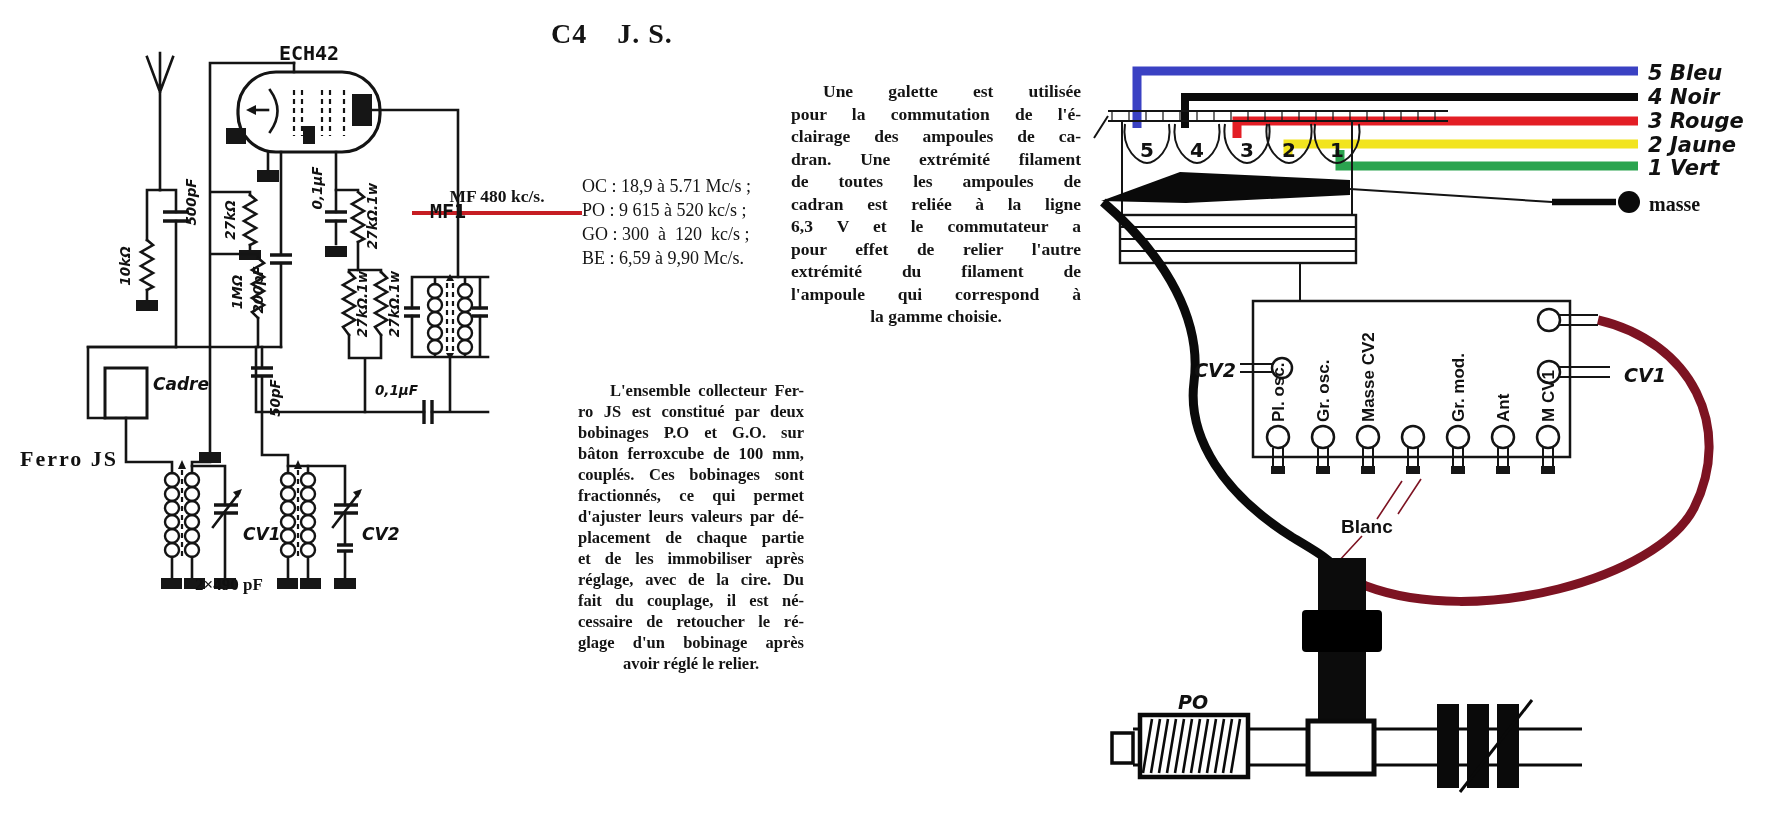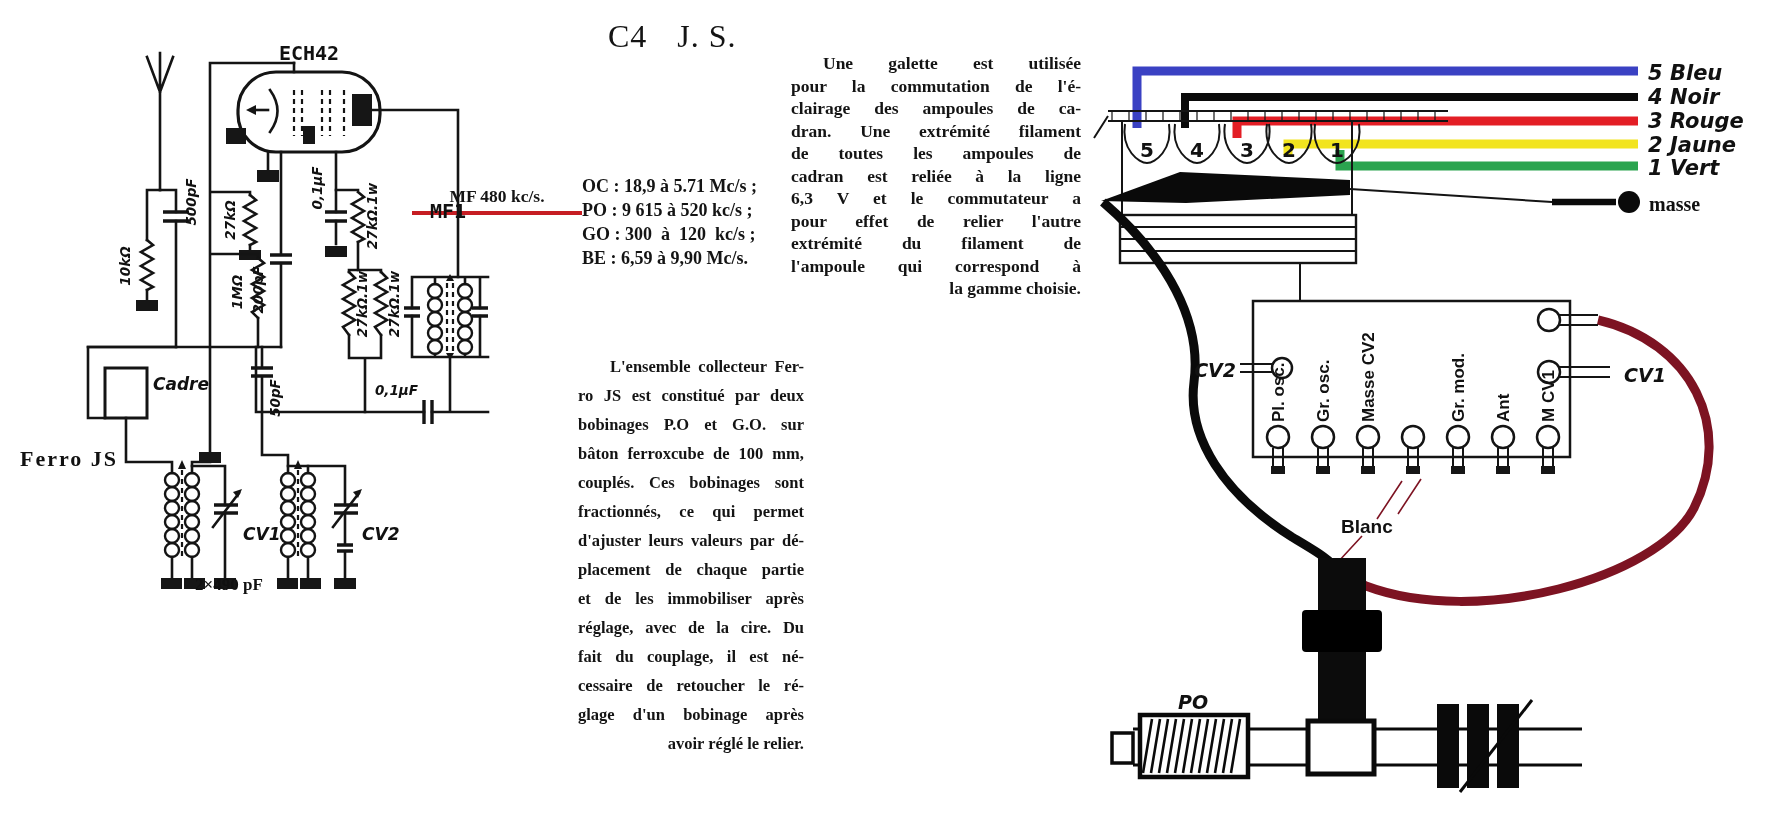--- a/index.html
+++ b/index.html
@@ -1,27 +1,27 @@
 <!DOCTYPE html>
 <html><head>
 <meta charset="utf-8">
 <style>
   html,body{margin:0;padding:0;background:#fff;width:1792px;height:829px;overflow:hidden;
     font-family:"Liberation Serif",serif;color:#141414;}
   .abs{position:absolute;}
   
-  .title{left:608px;top:18px;font-weight:400;font-size:32px;letter-spacing:1px;}
+  .title{left:551px;top:18px;font-weight:700;font-size:28px;letter-spacing:1px;}
   .title .gap{display:inline-block;width:30px;}
   .mf{left:412px;top:186px;width:170px;font-weight:700;font-size:17.5px;
       border-bottom:4px solid #c61d23;padding-bottom:4px;text-align:center;}
-  .freqs{left:582px;top:174px;font-weight:700;font-size:18px;line-height:24px;white-space:pre;}
+  .freqs{left:582px;top:174px;font-weight:400;font-size:18px;line-height:24px;white-space:pre;}
   .para{font-weight:700;}
-  .para .body{white-space:pre-line;text-align:justify;text-align-last:justify;text-indent:32px;}
-  .para .last{white-space:pre-line;text-align:right;}
-  .para-left{left:578px;top:352px;width:226px;font-size:16.5px;line-height:29px;}
+  .para .body{white-space:pre-line;text-align:justify;text-align-last:justify;text-indent:32px;margin-top:28px;}
+  .para .last{white-space:pre-line;text-align:center;}
+  .para-left{left:578px;top:352px;width:226px;font-size:16.5px;line-height:21px;}
   .para-right{left:791px;top:52px;width:290px;font-size:17.5px;line-height:22.5px;}
   
   svg{position:absolute;}
   .w{stroke:#141414;stroke-width:2.6;fill:none;stroke-linecap:square;}
   .w3{stroke:#141414;stroke-width:3.4;fill:none;stroke-linecap:butt;}
   .dash{stroke:#141414;stroke-width:2.2;fill:none;stroke-dasharray:5 4;}
   .pad{fill:#161616;stroke:none;}
   .coil{stroke:#141414;stroke-width:2.4;fill:none;}
   .lblr, .lbl{font:italic 700 13.5px "DejaVu Sans",sans-serif;fill:#111;}
   .script{font:italic 700 17px "DejaVu Sans",sans-serif;fill:#111;}

